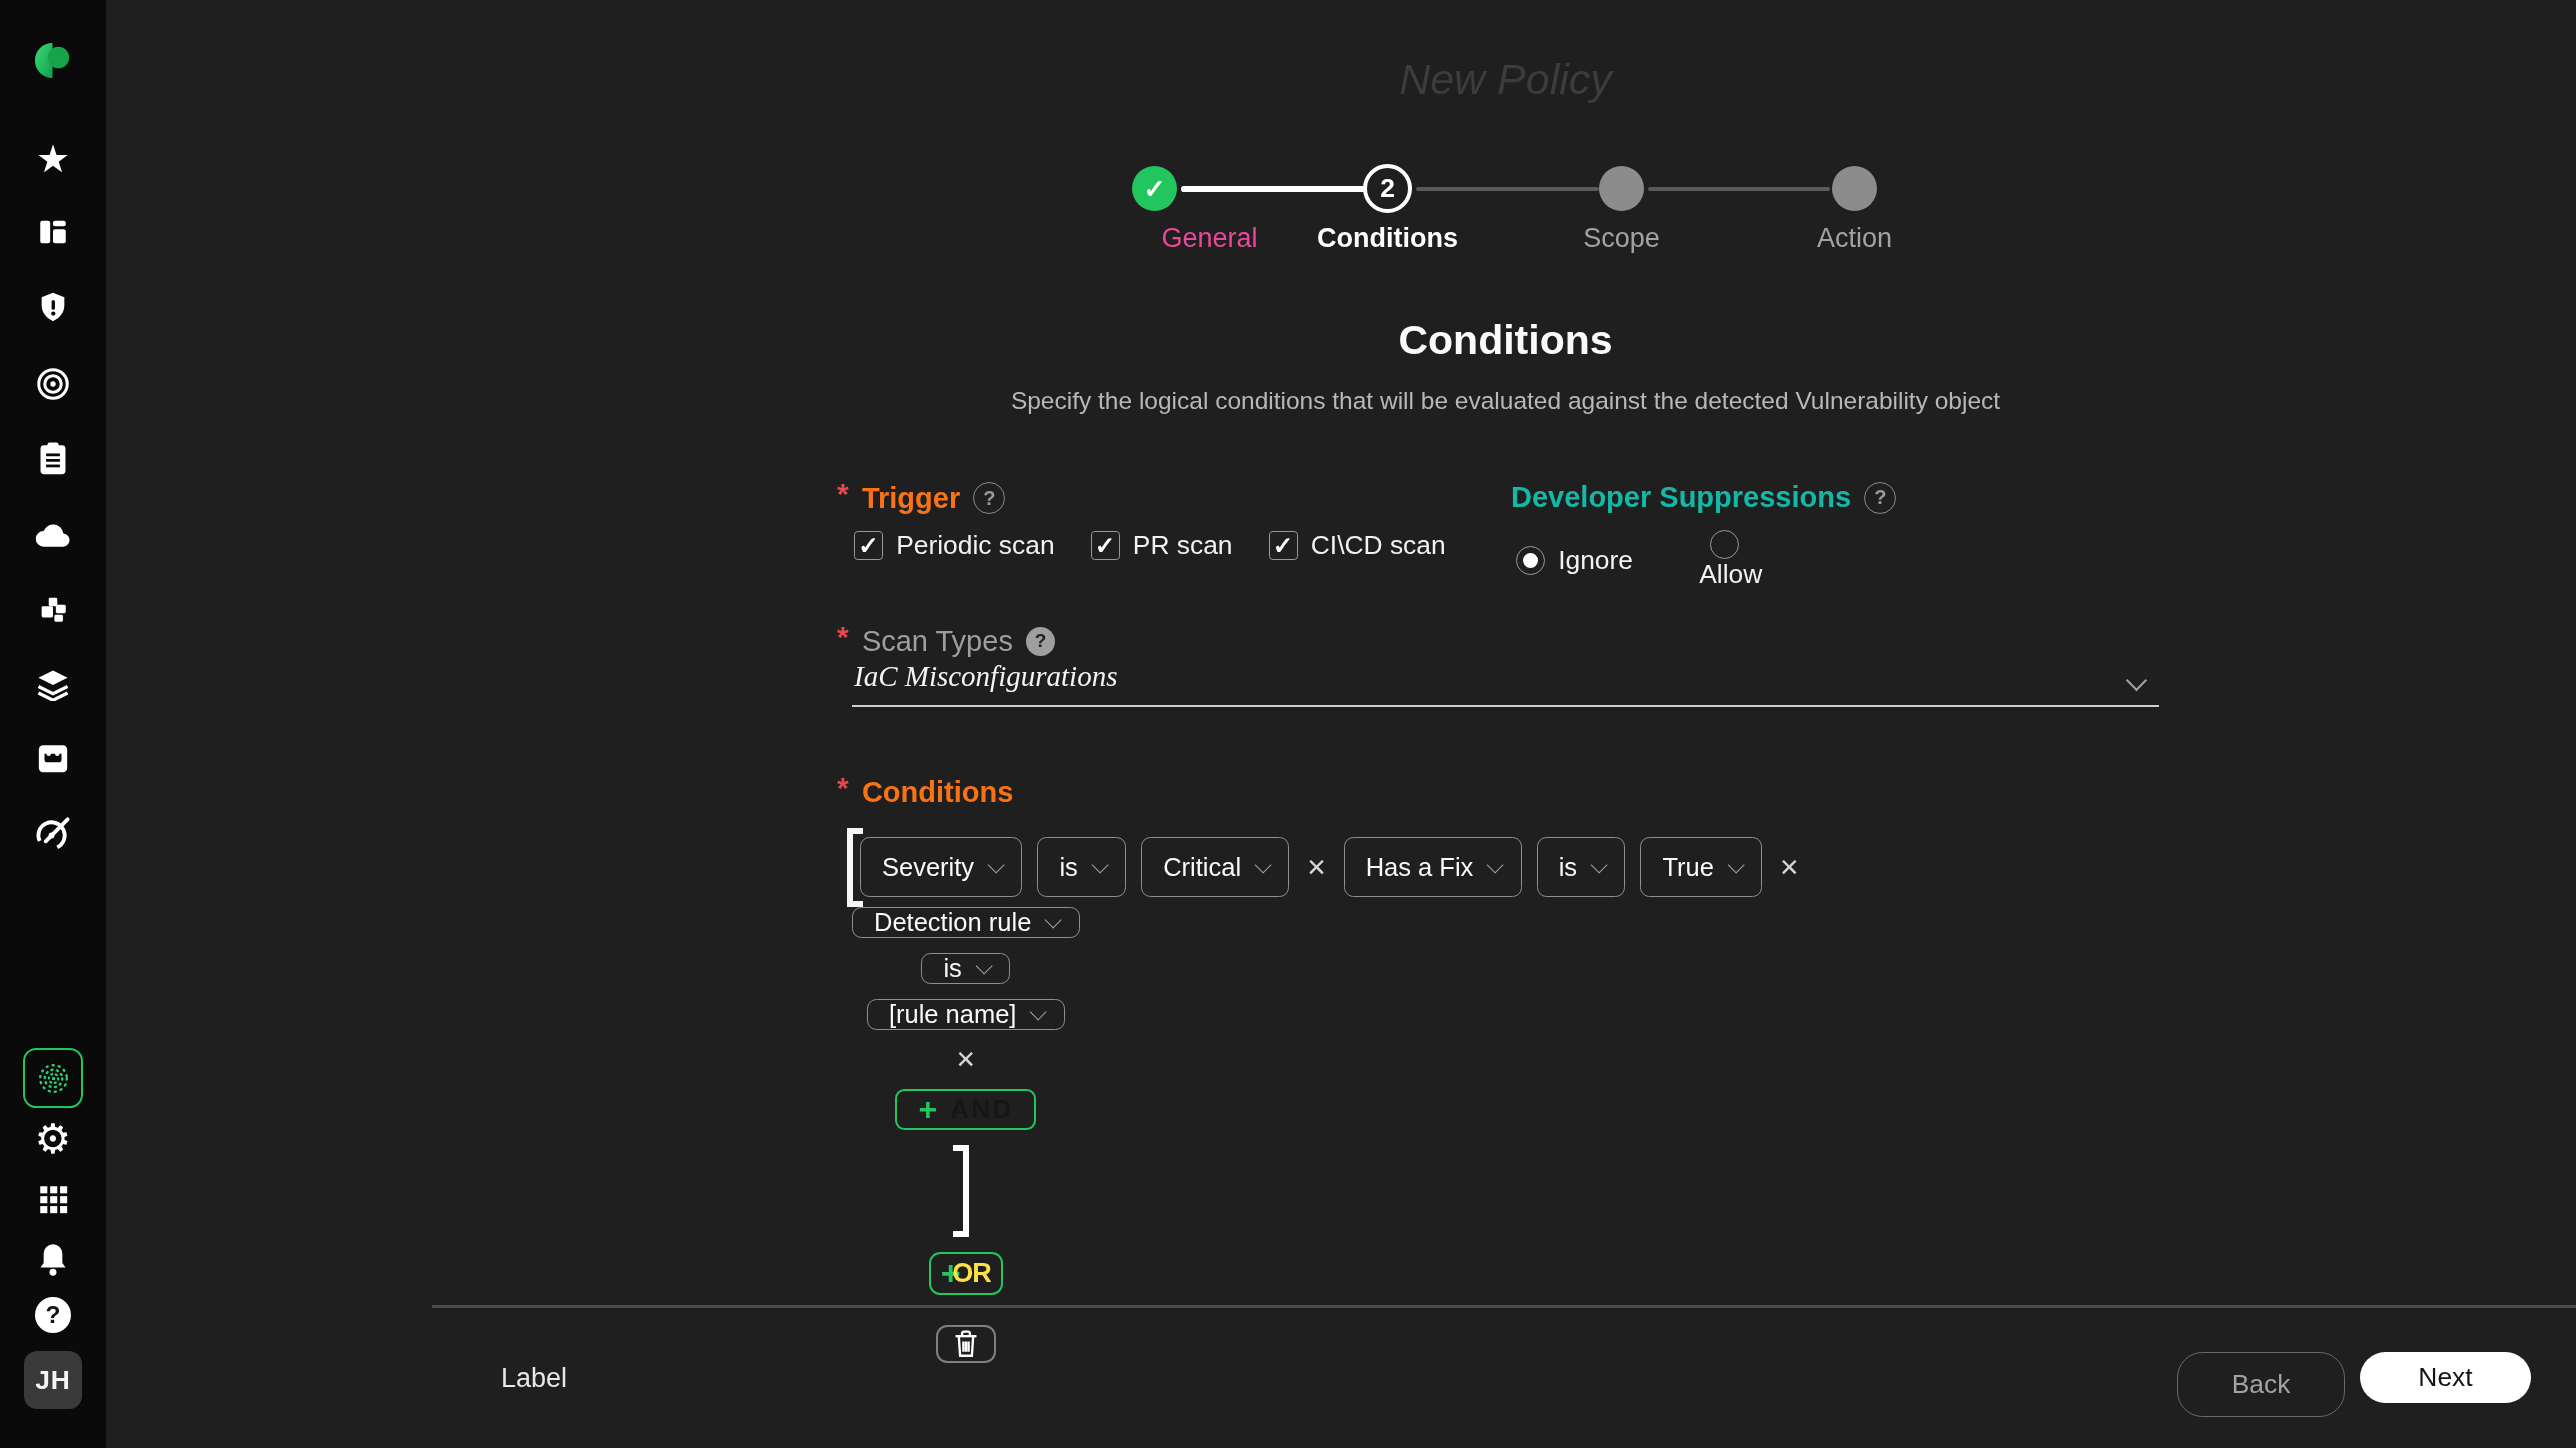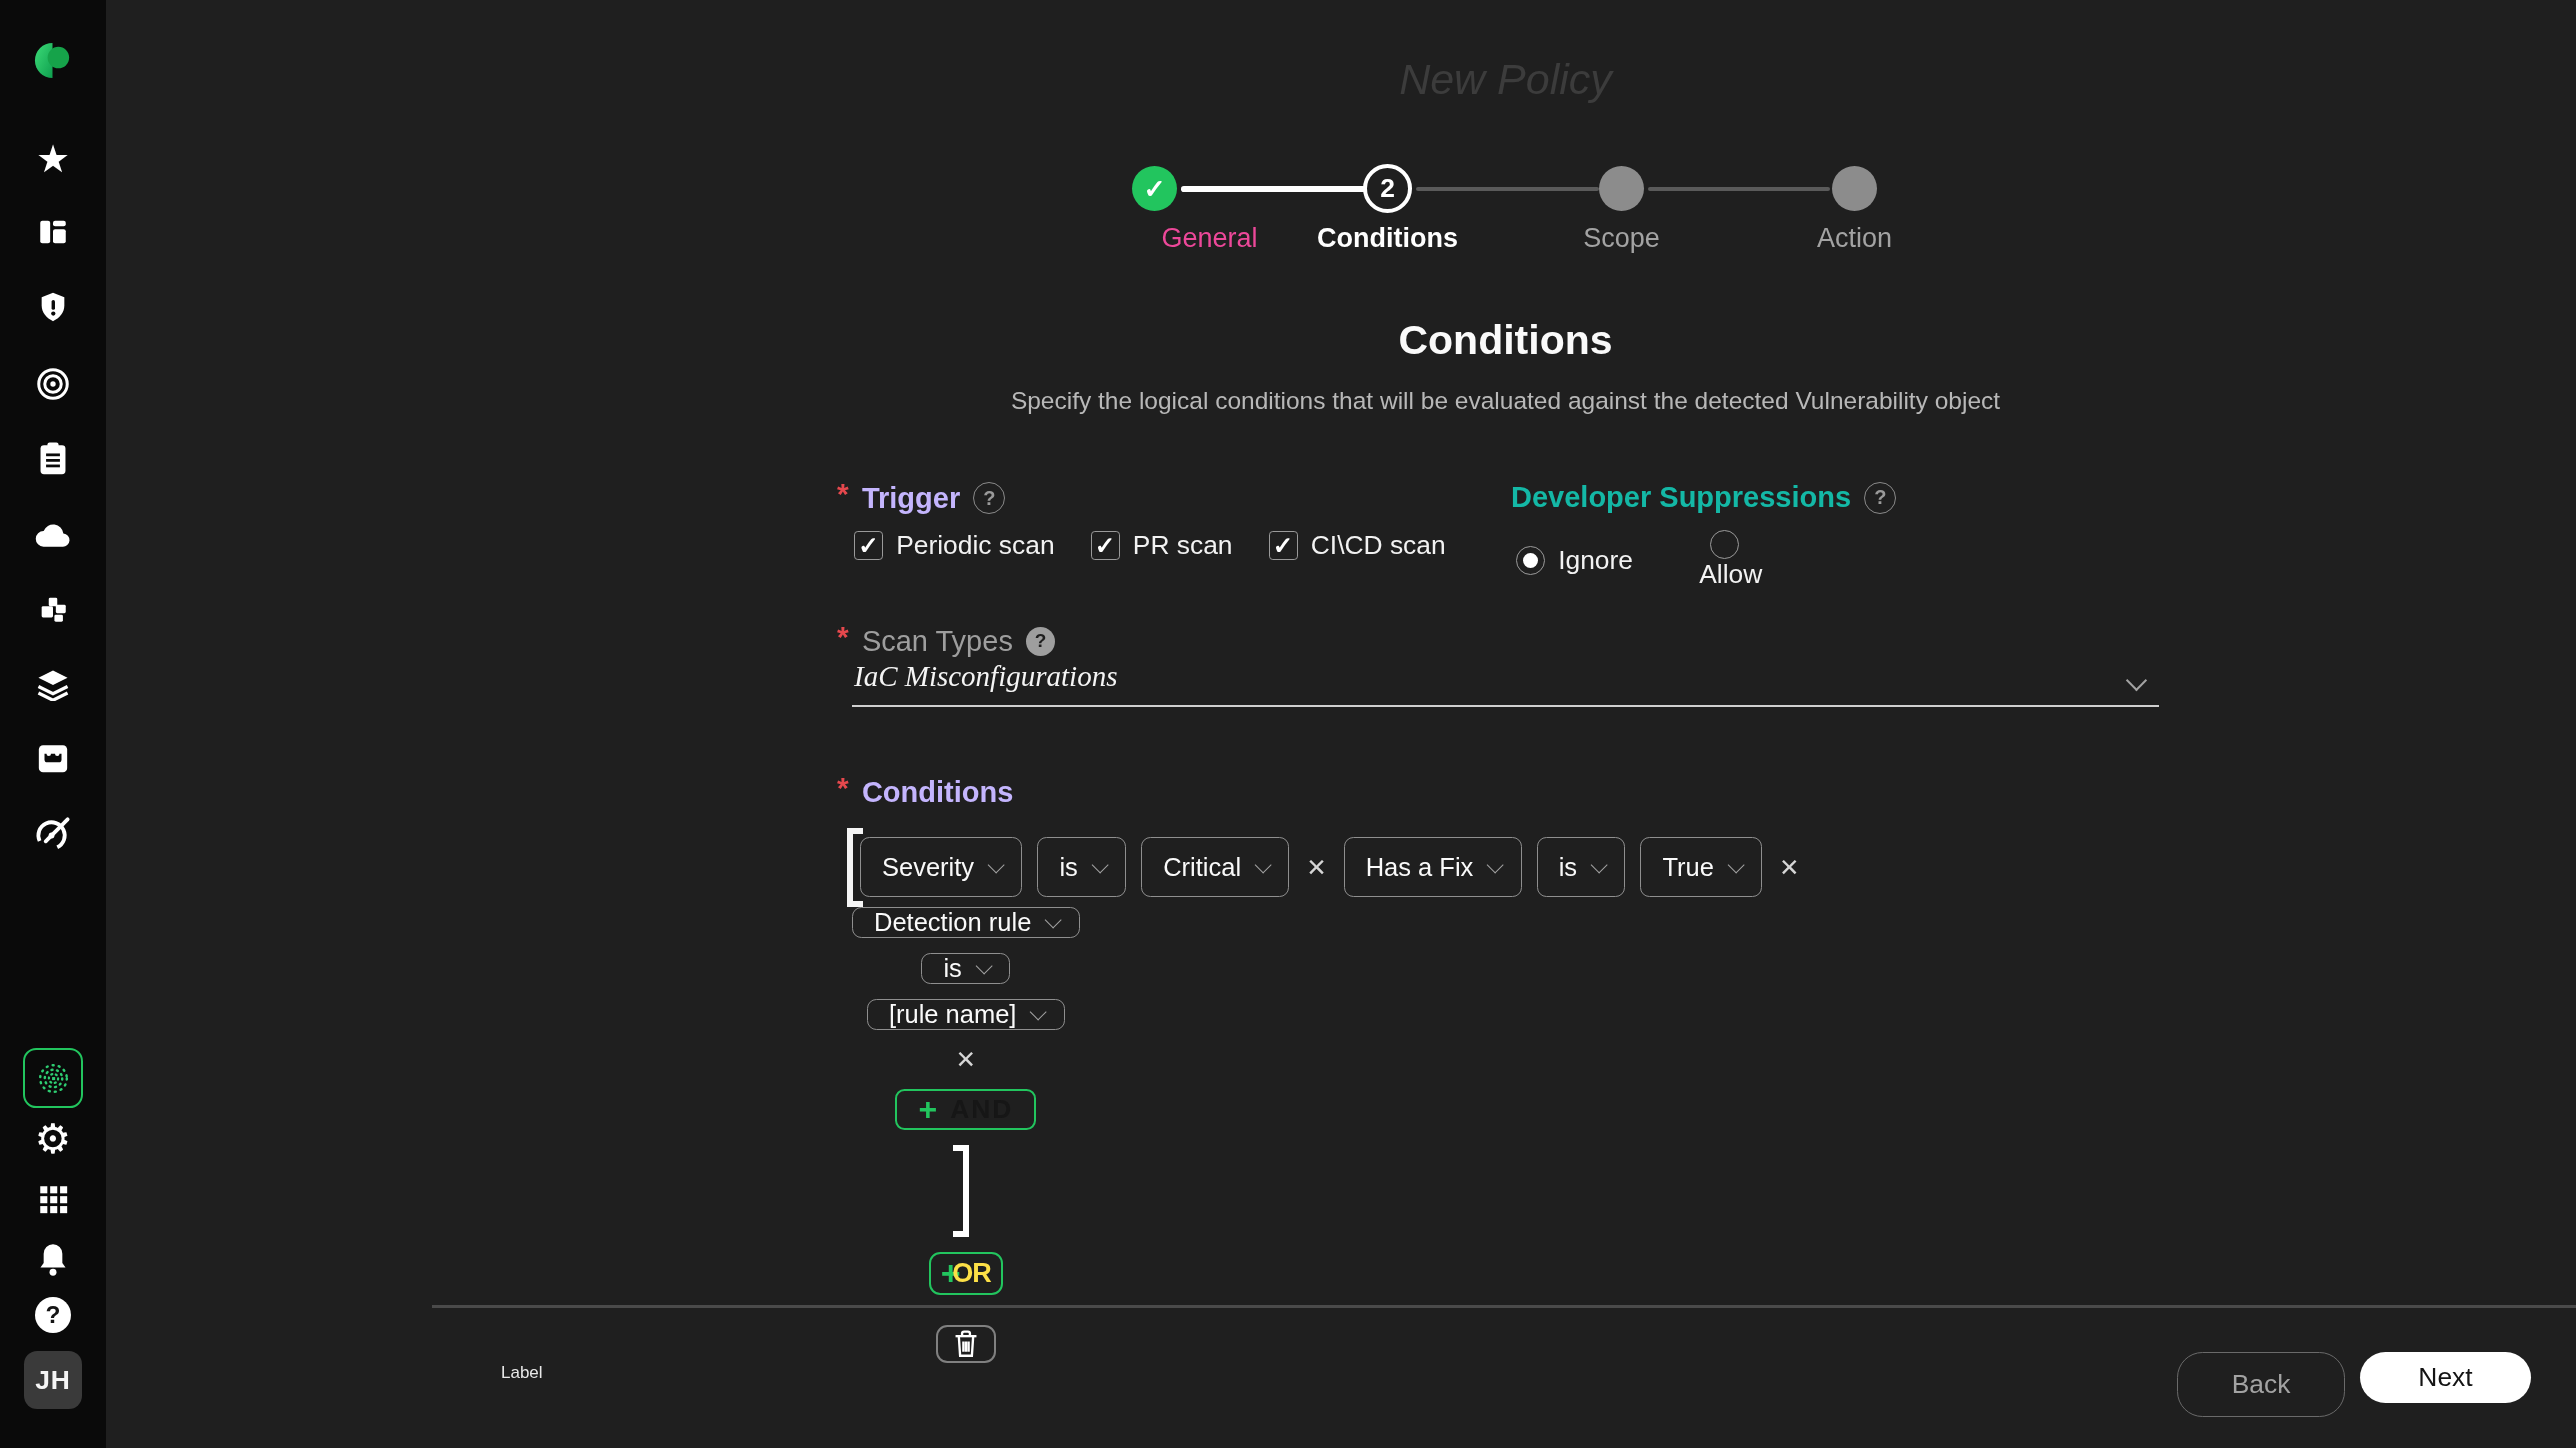--- a/index.html
+++ b/index.html
@@ -26,21 +26,21 @@
   
   .step-circle { position: absolute; border-radius: 50%; display: flex; align-items: center; justify-content: center; }
   .step-done { width: 45px; height: 45px; background: #22c55e; color: #fff; font-size: 26.4px; font-weight: bold; }
   .step-current { width: 49px; height: 49px; border: 4.7px solid #fff; background: transparent; color: #fff; font-size: 26.4px; font-weight: bold; }
   .step-upcoming { width: 45px; height: 45px; background: #8c8c8c; }
   .step-line { position: absolute; top: 186px; height: 5.7px; border-radius: 2.8px; }
   .step-label { position: absolute; top: 223px; width: 207px; text-align: center; font-size: 27px; }
   
   .label-row { position: absolute; display: flex; align-items: center; gap: 13.2px; }
   .req { color: #e5484d; font-size: 30px; font-weight: bold; transform: translateY(-3.8px); }
-  .sec-label { font-size: 29px; font-weight: 600; color: #c4b5fd; }
+  .sec-label { font-size: 29px; font-weight: 600; color: #f97316; }
   .sec-label.muted { color: #14b8a6; }
   .sec-label.gray { color: #9e9e9e; font-weight: 400; }
   .help-outline { width: 32px; height: 32px; border: 1.9px solid #8a8a8a; border-radius: 50%; color: #9a9a9a; font-size: 20px; font-weight: bold; display: flex; align-items: center; justify-content: center; }
   .help-filled { width: 29px; height: 29px; background: #9e9e9e; border-radius: 50%; color: #1f1f1f; font-size: 19px; font-weight: bold; display: flex; align-items: center; justify-content: center; }
   .opt-row { position: absolute; display: flex; align-items: center; }
   .checkbox { width: 29px; height: 29px; border: 1.9px solid #9a9a9a; border-radius: 3.8px; display: flex; align-items: center; justify-content: center; color: #fff; font-size: 24.5px; font-weight: bold; }
   .opt-label { font-size: 26.4px; color: #f2f2f2; margin-left: 13.2px; }
   .radio { width: 29px; height: 29px; border: 1.9px solid #9a9a9a; border-radius: 50%; display: flex; align-items: center; justify-content: center; }
   .radio-dot { width: 15px; height: 15px; background: #fff; border-radius: 50%; }
   .select-value { position: absolute; font-size: 29px; font-style: italic; color: #f5f5f5; font-family: Liberation Serif, serif; }
@@ -56,21 +56,21 @@
   .btn-and { height: 53px; border: 2.8px solid #22c55e; border-radius: 9.4px; background: transparent; display: inline-flex; align-items: center; padding: 0 21px; gap: 13.2px; cursor: pointer; }
   .btn-and .plus { color: #22c55e; font-size: 32px; font-weight: bold; }
   .btn-and .txt { color: #161616; font-size: 26.4px; font-weight: bold; letter-spacing: 1.9px; }
   .btn-or { height: 74px; width: 74px; border: 2.8px solid #22c55e; border-radius: 11.3px; background: transparent; display: inline-flex; align-items: center; justify-content: center; cursor: pointer; }
   .btn-or .plus { color: #22c55e; font-size: 34px; font-weight: bold; margin-right: -8.5px; }
   .btn-or .txt { color: #fde047; font-size: 27px; font-weight: bold; letter-spacing: -0.9px; }
   .vdivider { width: 2.8px; height: 49px; background: #707070; margin: 0 3.8px; }
   .btn-trash { width: 60px; height: 60px; border: 2.4px solid #808080; border-radius: 11.3px; background: transparent; display: inline-flex; align-items: center; justify-content: center; cursor: pointer; }
   
   .footer-line { position: absolute; left: 432px; top: 1305px; width: 2144px; height: 2.8px; background: #4a4a4a; }
-  .footer-label { position: absolute; left: 501px; top: 1363px; font-size: 17px; color: #e8e8e8; }
+  .footer-label { position: absolute; left: 501px; top: 1363px; font-size: 27px; color: #e8e8e8; }
   .btn-back { position: absolute; left: 2177px; top: 1352px; width: 168px; height: 65px; border: 1.9px solid #6a6a6a; border-radius: 25.5px; background: transparent; color: #a3a3a3; font-size: 26.4px; font-family: "Liberation Sans", sans-serif; cursor: pointer; }
   .btn-next { position: absolute; left: 2360px; top: 1352px; width: 171px; height: 51px; border: none; border-radius: 25.5px; background: #fff; color: #141414; font-size: 26.4px; font-family: "Liberation Sans", sans-serif; cursor: pointer; }
 </style>
 </head>
 <body>
 
 <nav class="sidebar">
   <div class="side-item" style="top:38px;height:45px;">
     <svg width="43" height="43" viewBox="0 0 44 44">
       <defs>

